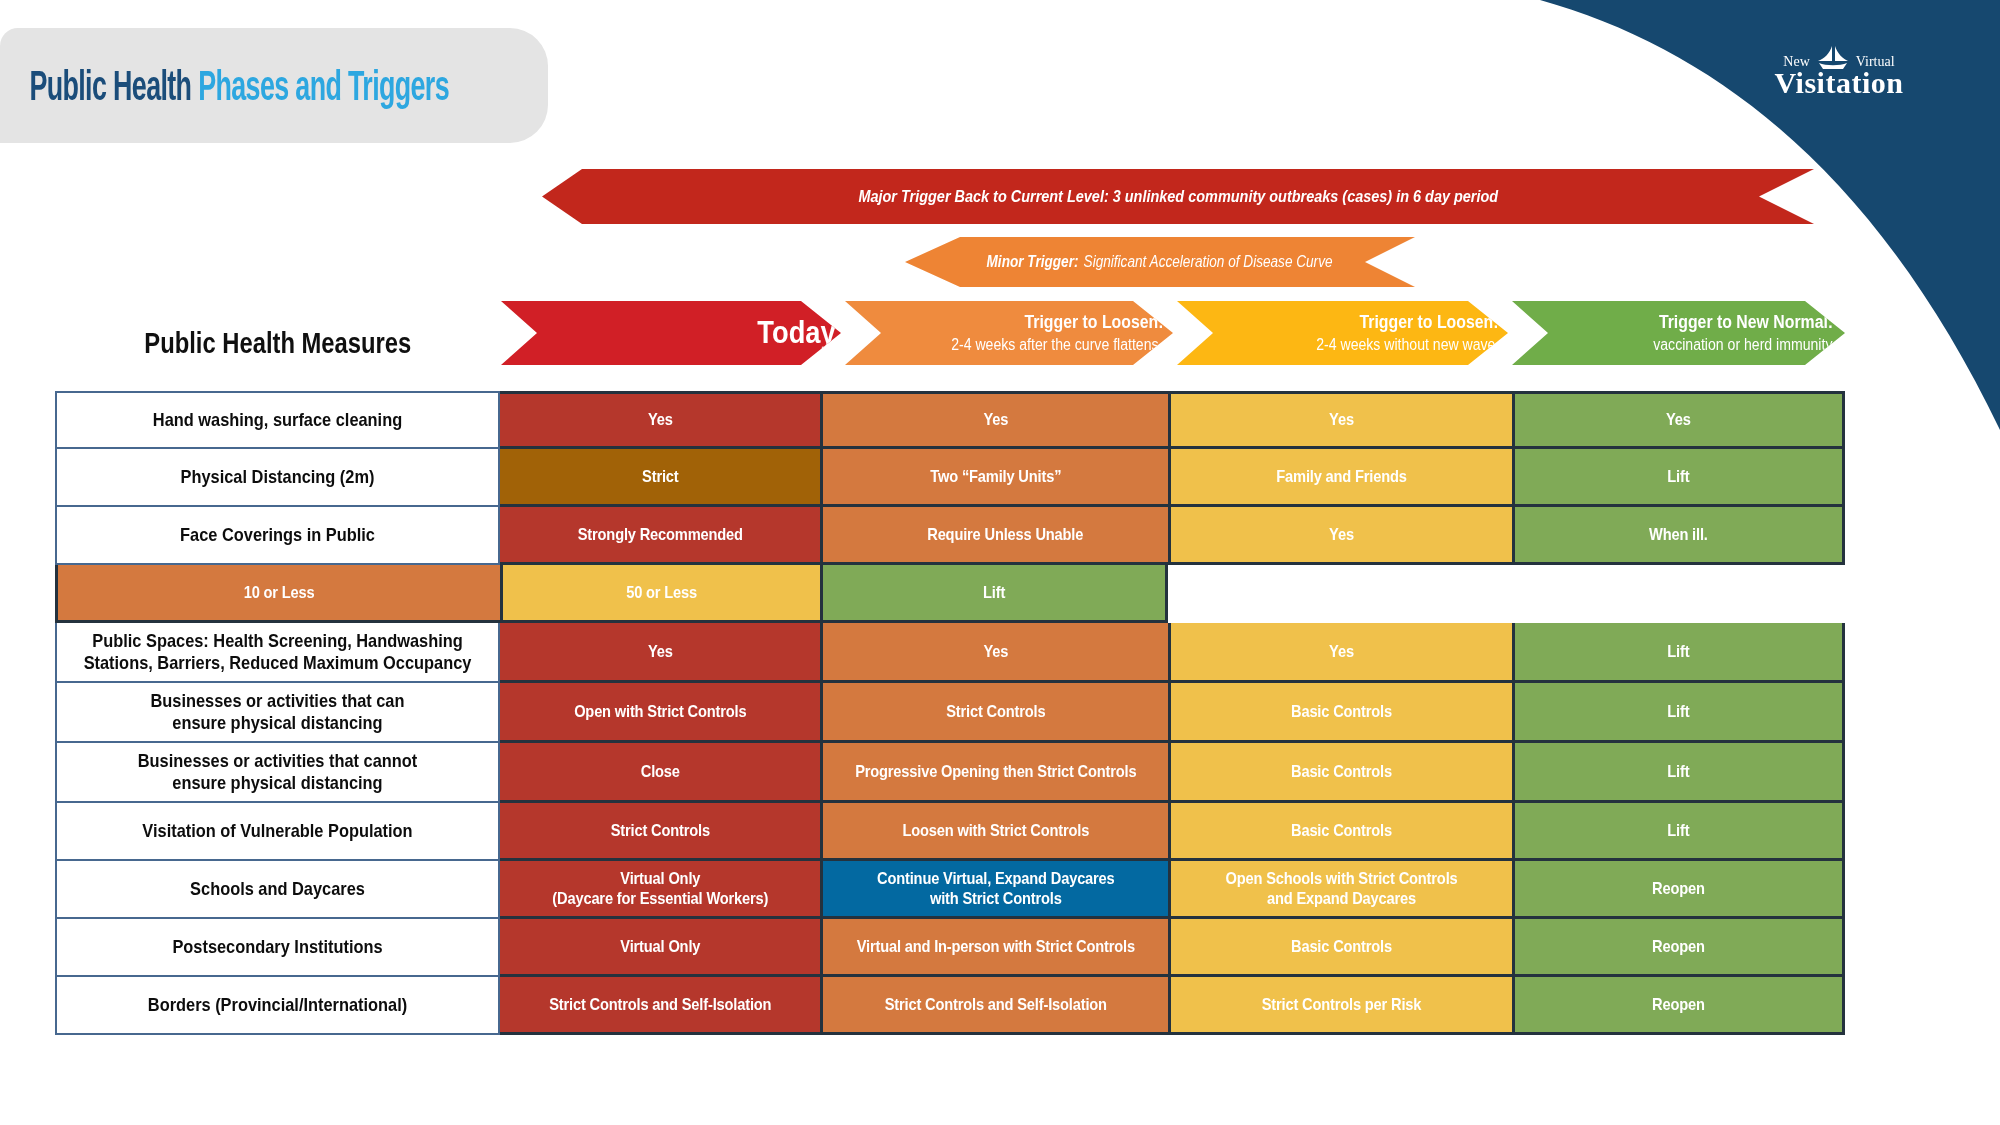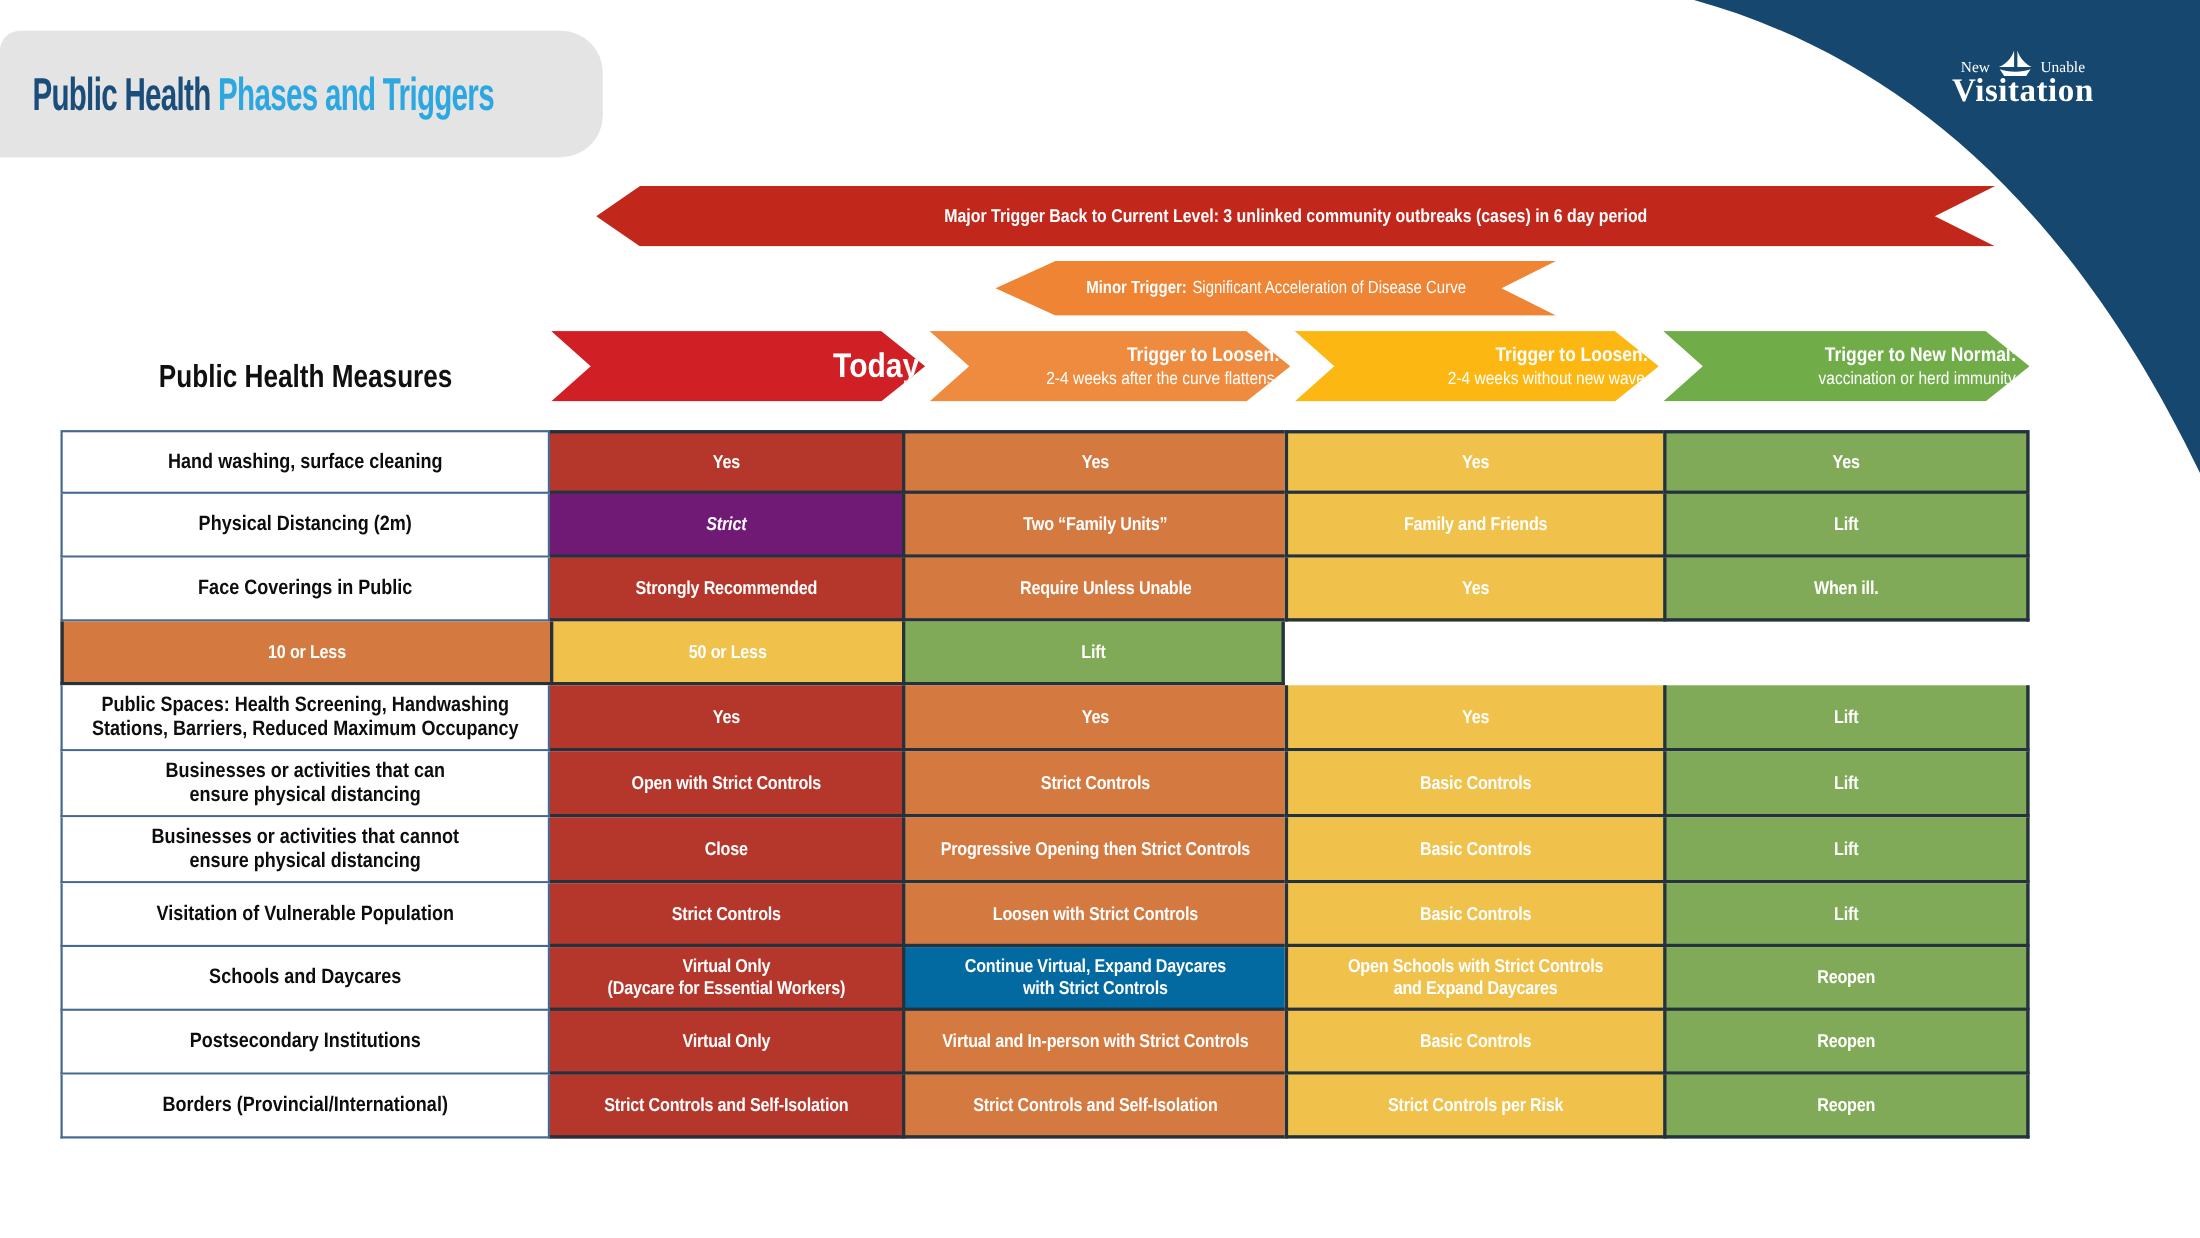--- a/index.html
+++ b/index.html
@@ -13,21 +13,21 @@
     transform:scaleX(0.64);transform-origin:left center;white-space:nowrap;}
 
   
   .corner-svg{position:absolute;top:0;right:0;}
   .logo{position:absolute;top:46px;right:66px;width:190px;color:#fff;text-align:center;
     font-family:"Liberation Serif",serif;}
   .logo-line1{display:flex;align-items:flex-end;justify-content:center;gap:5px;font-size:14px;}
   .logo-name{font-size:30px;font-weight:bold;letter-spacing:0.5px;margin-top:-4px;}
 
   
-  .banner{position:absolute;color:#fff;display:flex;align-items:center;justify-content:center;}
+  .banner{position:absolute;color:#fff;display:flex;align-items:center;justify-content:center;font-style:italic;}
   .banner-major{left:542px;top:169px;width:1272px;height:55px;
     clip-path:polygon(0 50%,40px 0,100% 0,calc(100% - 55px) 50%,100% 100%,40px 100%);}
   .banner-major .btext{font-size:17px;font-weight:bold;}
   .banner-minor{left:905px;top:237px;width:510px;height:50px;
     clip-path:polygon(0 50%,55px 0,100% 0,calc(100% - 50px) 50%,100% 100%,55px 100%);}
   .banner-minor .btext{font-size:16px;}
   .btext{transform:scaleX(0.85);white-space:nowrap;}
   .blabel{font-weight:bold;margin-right:6px;}
 
   
@@ -69,21 +69,21 @@
   </svg>
 
   <div class="logo">
     <div class="logo-line1">
       <span>New</span>
       <svg width="36" height="24" viewBox="0 0 36 24">
         <path d="M17 0 C15 7 9 13 3 15 L17 15 Z" fill="#fff"></path>
         <path d="M20 0 C22 7 28 13 33 15 L20 15 Z" fill="#fff"></path>
         <path d="M4 17 C11 20 25 20 32 17 L28 23 L8 23 Z" fill="#fff"></path>
       </svg>
-      <span>Unable</span>
+      <span>Virtual</span>
     </div>
     <div class="logo-name">Visitation</div>
   </div>
 
   <div class="title-box" style="background: rgb(228, 228, 228);">
     <div class="title-text">
       <span id="title-prefix" style="color: rgb(27, 77, 122);">Public Health</span>
       <span> </span>
       <span id="title-highlight" style="color: rgb(45, 167, 224);">Phases and Triggers</span>
     </div>
@@ -134,21 +134,21 @@
           <span class="ctext">Yes</span>
         </div>
         <div class="cell v-cell vsep vlast" style="background: rgb(128, 170, 87);">
           <span class="ctext">Yes</span>
         </div>
       </div>
       <div class="t-row">
         <div class="cell m-cell">
           <span class="ctext">Physical Distancing (2m)</span>
         </div>
-        <div class="cell v-cell" style="background: #701a75; font-style: italic;">
+        <div class="cell v-cell" style="background: #a16207;">
           <span class="ctext">Strict</span>
         </div>
         <div class="cell v-cell vsep" style="background: rgb(212, 121, 63);">
           <span class="ctext">Two “Family Units”</span>
         </div>
         <div class="cell v-cell vsep" style="background: rgb(240, 193, 75);">
           <span class="ctext">Family and Friends</span>
         </div>
         <div class="cell v-cell vsep vlast" style="background: rgb(128, 170, 87);">
           <span class="ctext">Lift</span>

